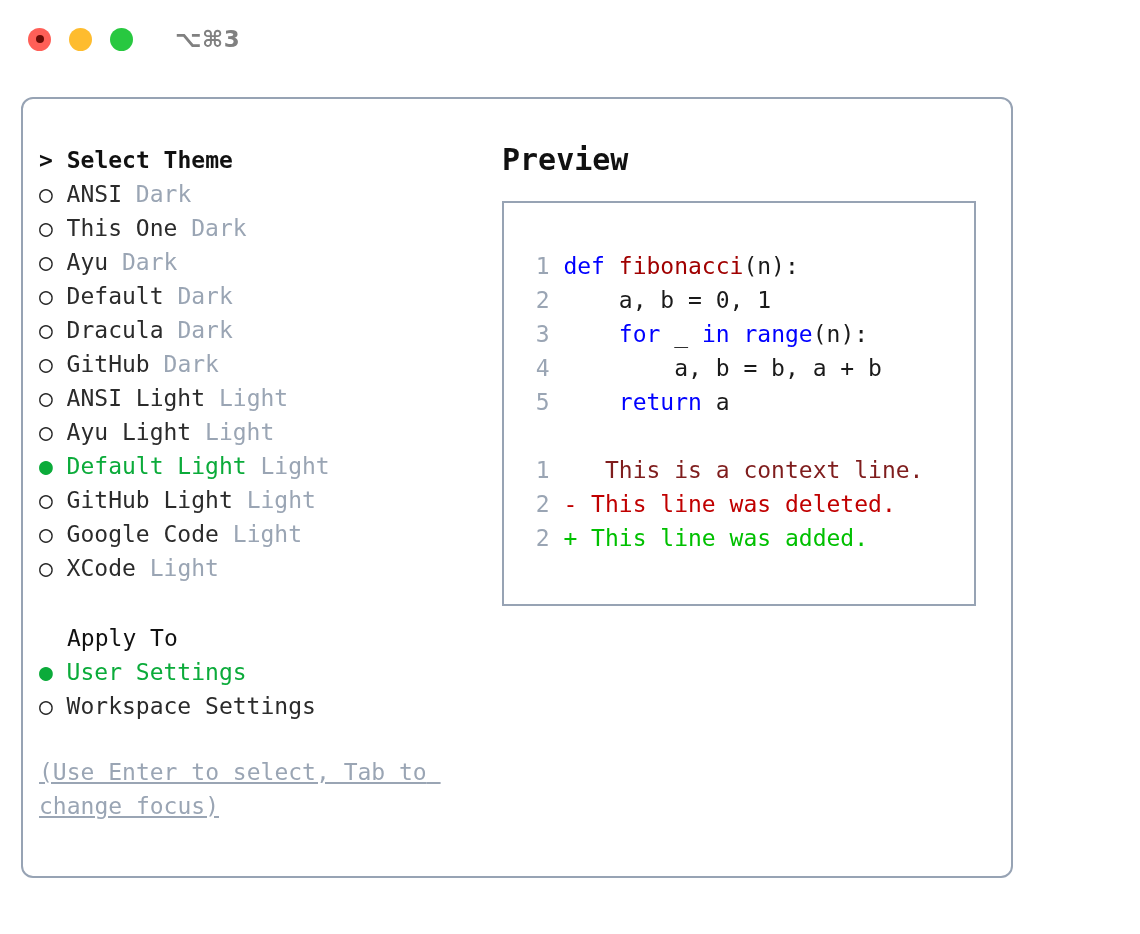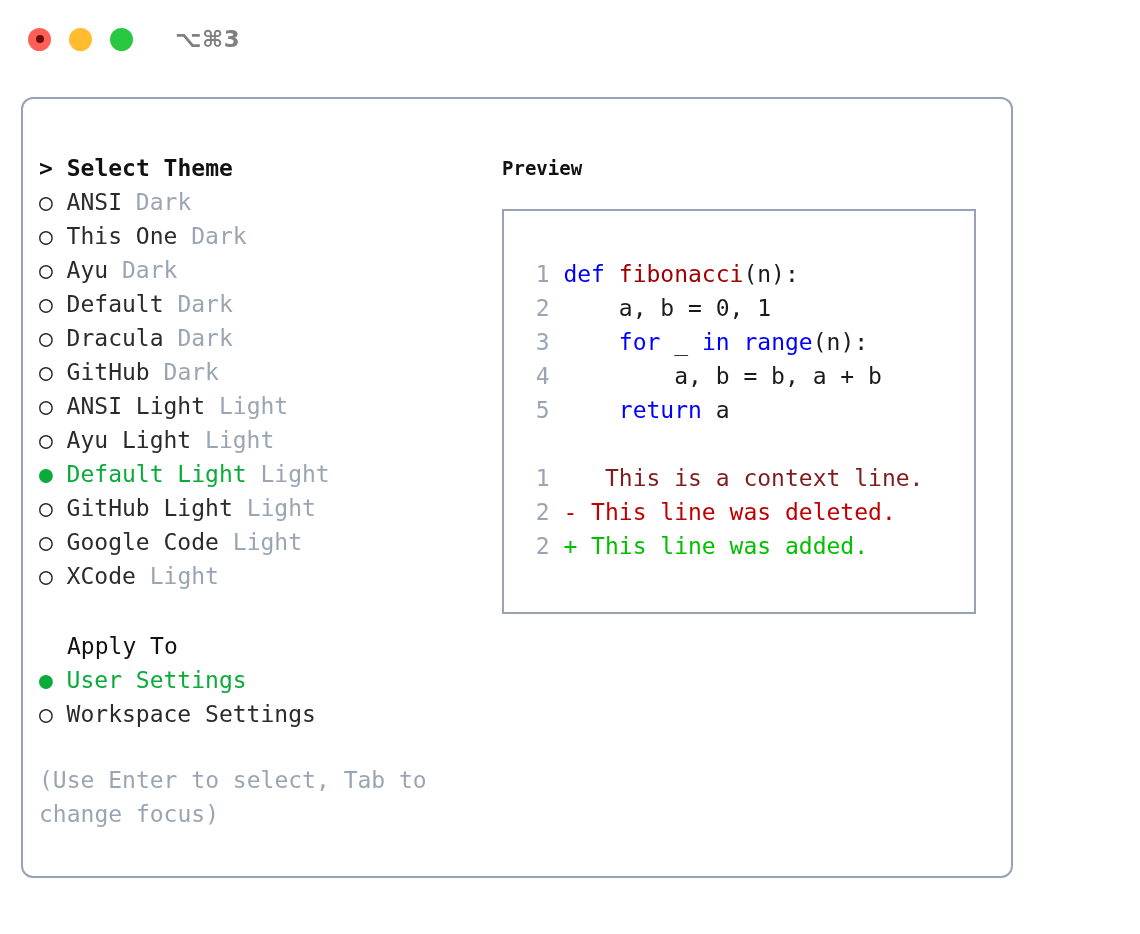--- a/index.html
+++ b/index.html
@@ -67,21 +67,21 @@
     width: 992px;
     height: 781px;
     border: 2px solid #97a3b4;
     border-radius: 12px;
     background: #ffffff;
     box-sizing: border-box;
   }
 
   .columns {
     position: absolute;
-    left: 0; top: 8px;
+    left: 0; top: 0;
     width: 100%; height: 100%; padding-left: 8px;
   }
 
   
   .left-col {
     position: absolute;
     left: 16px;
     top: 44px;
     width: 450px;
   }
@@ -118,31 +118,32 @@
     white-space: pre;
     padding-left: 28px;
   }
   .hint {
     margin-top: 32px;
     font-size: 23px;
     line-height: 34px;
     color: #9aa5b4;
     width: 400px;
     white-space: pre-wrap;
+    text-decoration: underline;
   }
 
   
   .right-col {
     position: absolute;
     left: 479px;
     top: 44px;
     width: 500px;
   }
   .preview-title {
-    font-size: 19px;
+    font-size: 30px;
     font-weight: 700;
     color: #111111;
     line-height: 34px;
   }
   .preview-box {
     margin-top: 24px;
     width: 474px;
     height: 405px;
     border: 2px solid #97a3b4;
     box-sizing: border-box;

